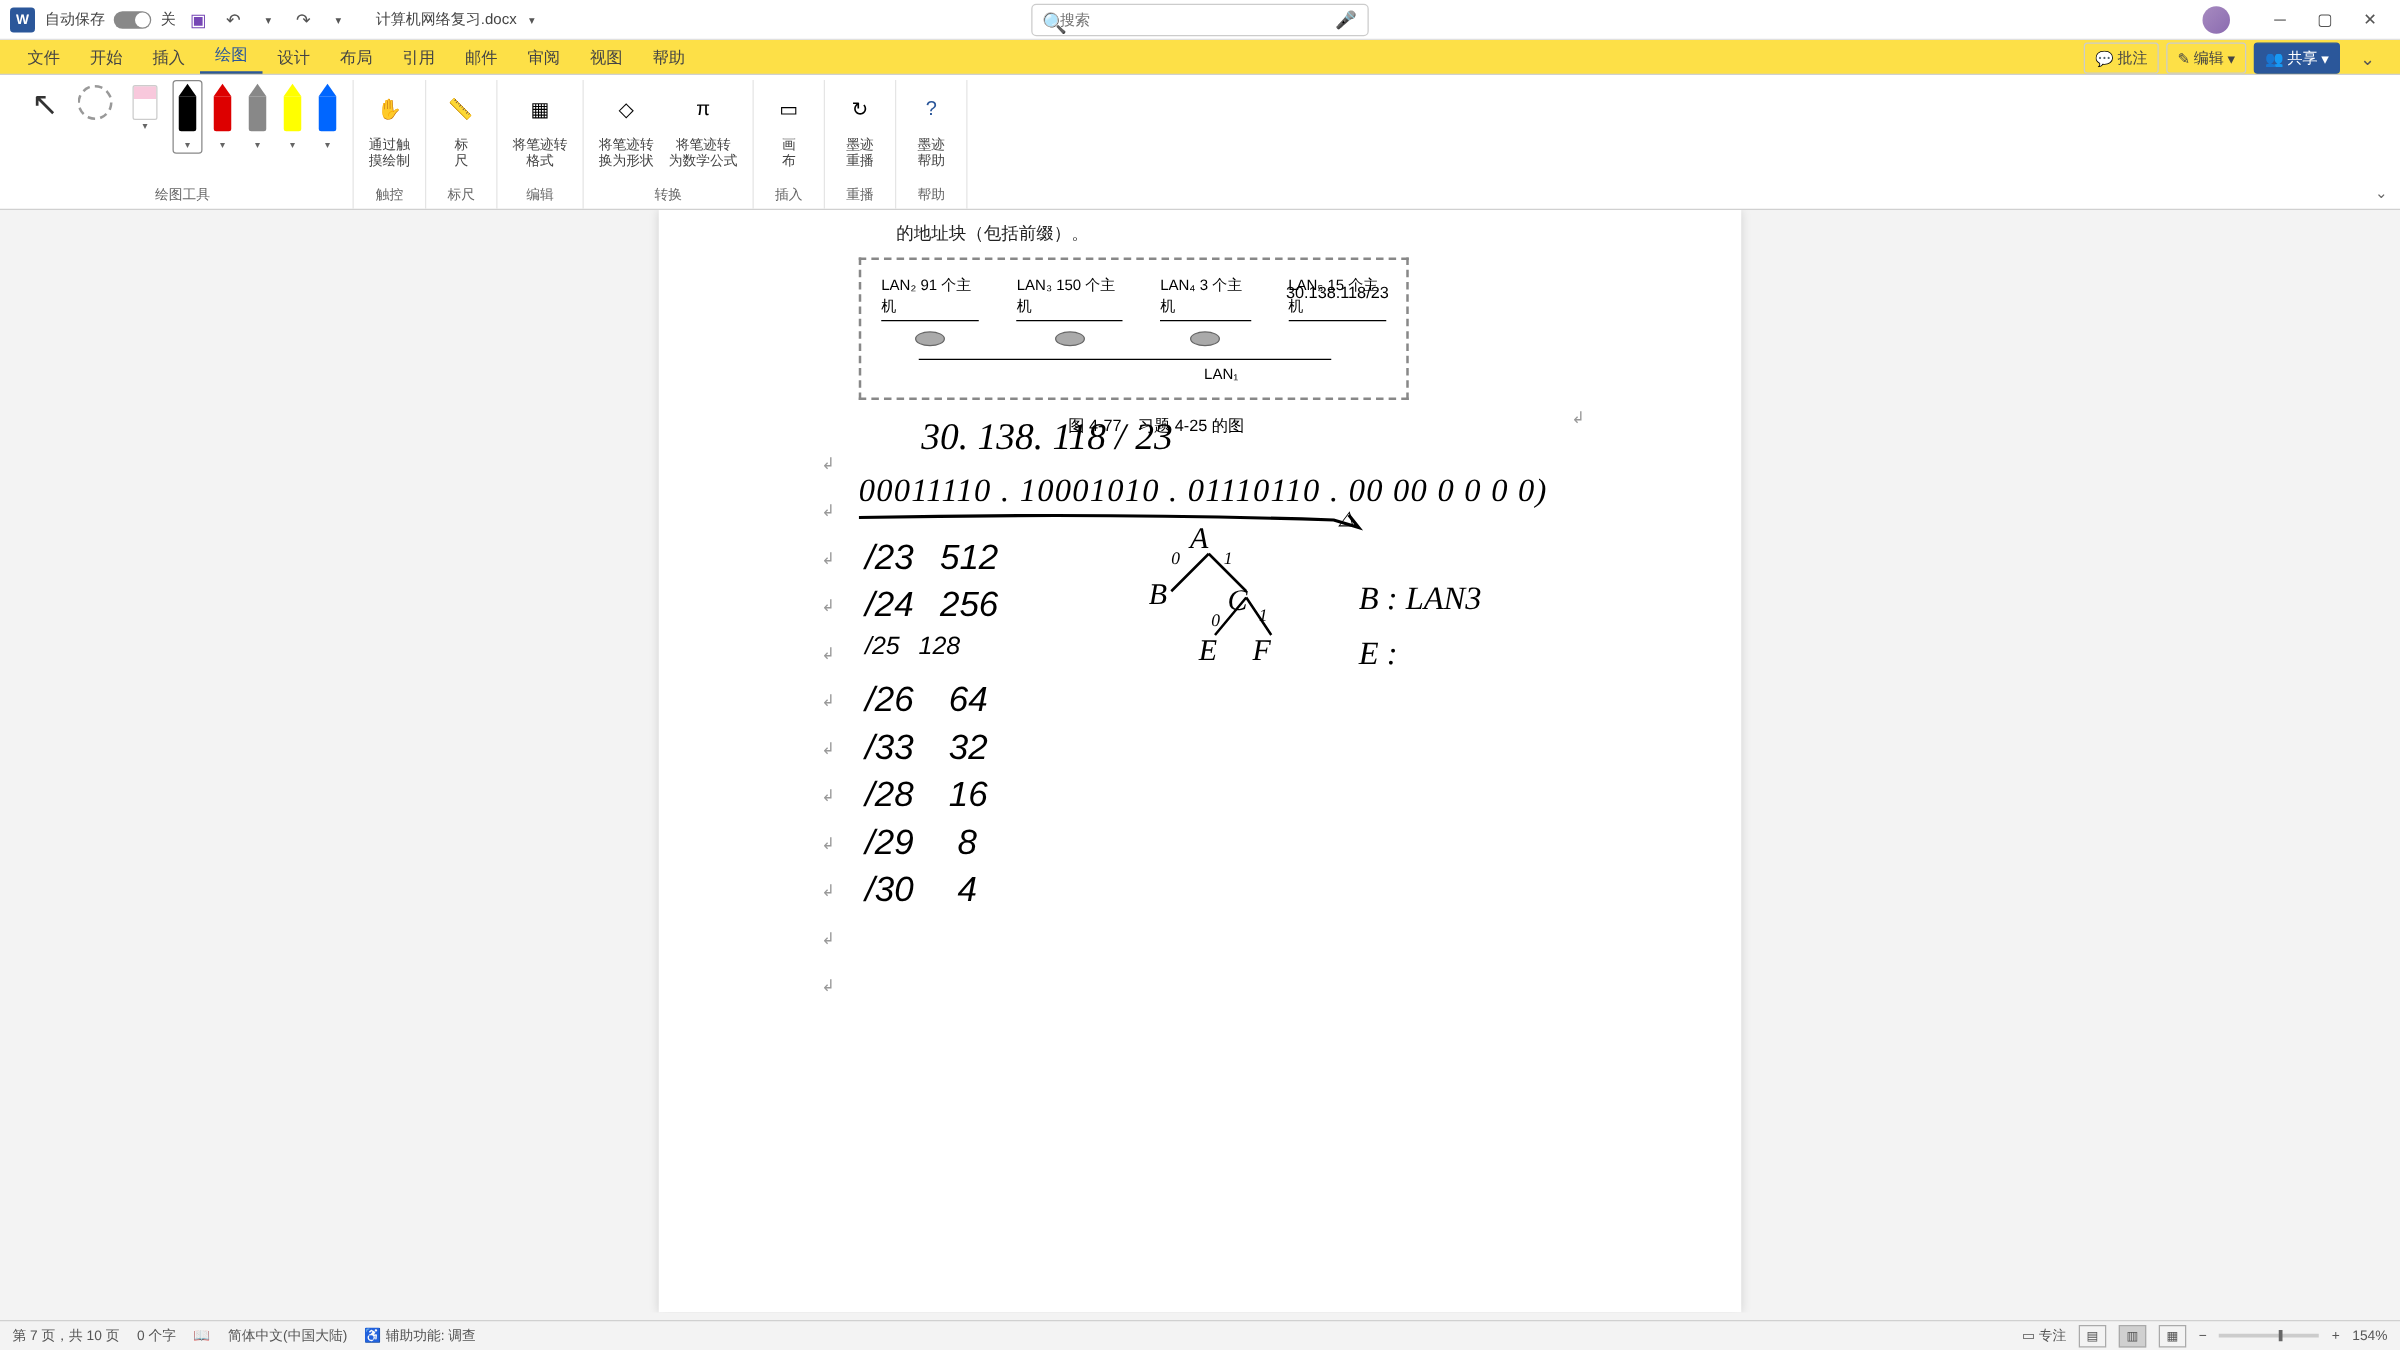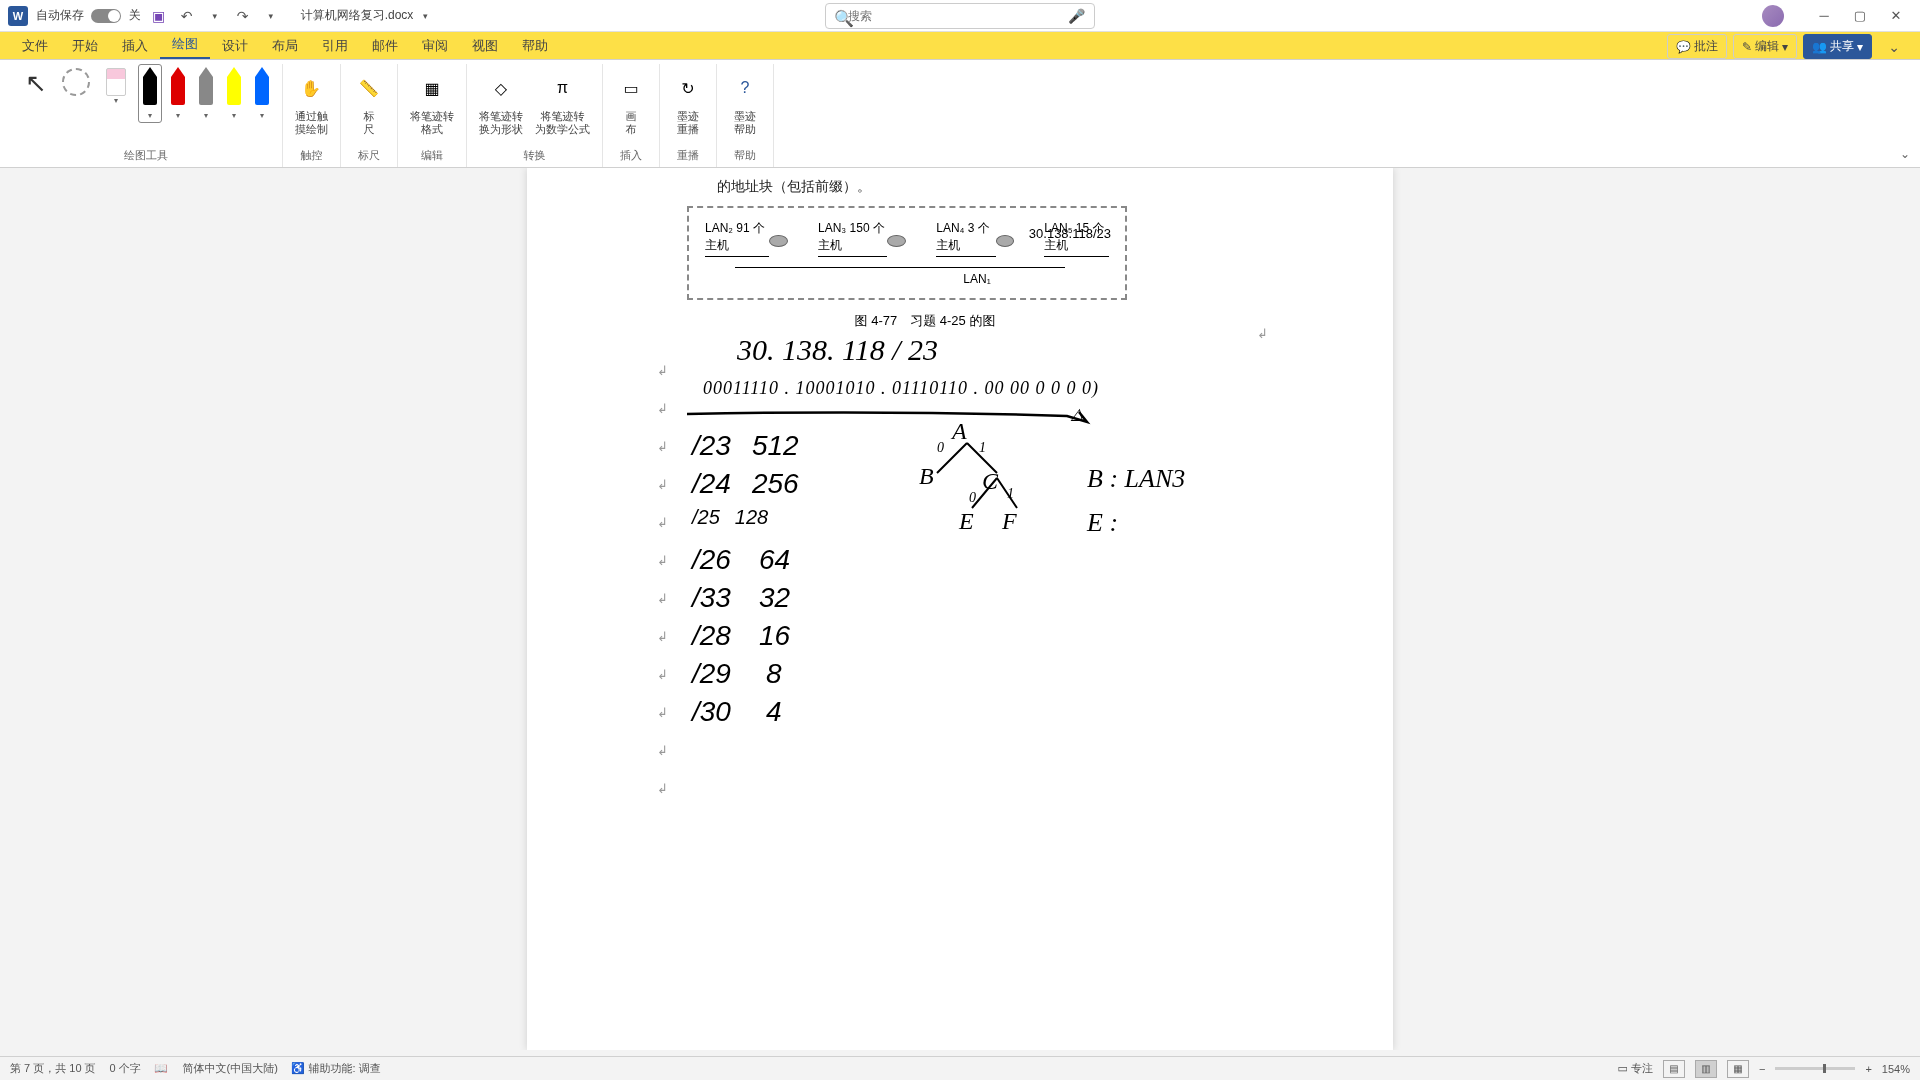--- a/index.html
+++ b/index.html
@@ -52,21 +52,21 @@
 
 
 .doc-area { position: absolute; top: 168px; bottom: 30px; left: 0; right: 0; background: #f3f3f3; overflow: hidden; }
 .page { position: absolute; left: 50%; transform: translateX(-50%); top: 0; width: 866px; height: 100%; background: #fff; box-shadow: 0 0 8px rgba(0,0,0,0.15); padding: 10px 140px 20px 130px; }
 
 
 .printed-text { font-size: 14px; color: #222; }
 .diagram-box { border: 2px dashed #888; padding: 12px 16px; margin: 10px 0; position: relative; width: 440px; margin-left: 30px; }
 .diagram-ip { position: absolute; right: 14px; top: 18px; font-size: 13px; }
 .lan-row { display: flex; gap: 30px; align-items: flex-start; font-size: 12px; }
-.lan-item { display: flex; align-items: center; }
+.lan-item { display: flex; flex-direction: column; align-items: center; }
 .lan-label { border-bottom: 1px solid #000; padding-bottom: 2px; margin-bottom: 4px; }
 .router-img { width: 24px; height: 12px; background: #aaa; border-radius: 50%; border: 1px solid #666; margin: 4px 0; }
 .bus-line { width: 330px; height: 1px; background: #000; margin-top: 6px; margin-left: 30px; }
 .lan1-label { text-align: center; font-size: 12px; margin-top: 4px; margin-left: 140px; }
 .caption { text-align: center; font-size: 13px; margin-top: 12px; margin-left: -60px; }
 .para-marks { position: absolute; left: 130px; color: #999; font-size: 13px; }
 .end-mark { position: absolute; color: #999; font-size: 13px; }
 .hw { position: absolute; font-family: "Segoe Script", "Comic Sans MS", cursive; color: #000; font-weight: 500; font-style: italic; }
 
 
@@ -307,21 +307,21 @@
     <div class="para-marks" style="top:347px">↲</div>
     <div class="para-marks" style="top:385px">↲</div>
     <div class="para-marks" style="top:423px">↲</div>
     <div class="para-marks" style="top:461px">↲</div>
     <div class="para-marks" style="top:499px">↲</div>
     <div class="para-marks" style="top:537px">↲</div>
     <div class="para-marks" style="top:575px">↲</div>
     <div class="para-marks" style="top:613px">↲</div>
 
     <div class="hw" style="top:165px; left:210px; font-size:30px">30. 138. 118 / 23</div>
-    <div class="hw" style="top:210px; left:176px; font-size:18px; letter-spacing:1px">00011110 . 10001010 . 01110110 . 00 00 0 0 0 0)</div>
+    <div class="hw" style="top:210px; left:160px; font-size:26px; letter-spacing:1px">00011110 . 10001010 . 01110110 . 00 00 0 0 0 0)</div>
     <svg style="position:absolute; top:240px; left:160px" width="420" height="18">
         <path d="M0,6 Q200,2 380,8 L400,14 L392,4" stroke="#000" stroke-width="2.5" fill="none"></path>
       </svg>
     <div class="hw" style="top:236px; left:544px; font-size:16px">△</div>
 
     <div class="hw" style="top:262px; left:165px; font-size:28px"><span>/23</span>&nbsp;&nbsp;&nbsp;<span>512</span></div>
     <div class="hw" style="top:300px; left:165px; font-size:28px"><span>/24</span>&nbsp;&nbsp;&nbsp;<span>256</span></div>
     <div class="hw" style="top:338px; left:165px; font-size:20px"><span>/25</span>&nbsp;&nbsp;&nbsp;<span>128</span></div>
     <div class="hw" style="top:376px; left:165px; font-size:28px"><span>/26</span>&nbsp;&nbsp;&nbsp;&nbsp;<span>64</span></div>
     <div class="hw" style="top:414px; left:165px; font-size:28px"><span>/33</span>&nbsp;&nbsp;&nbsp;&nbsp;<span>32</span></div>

